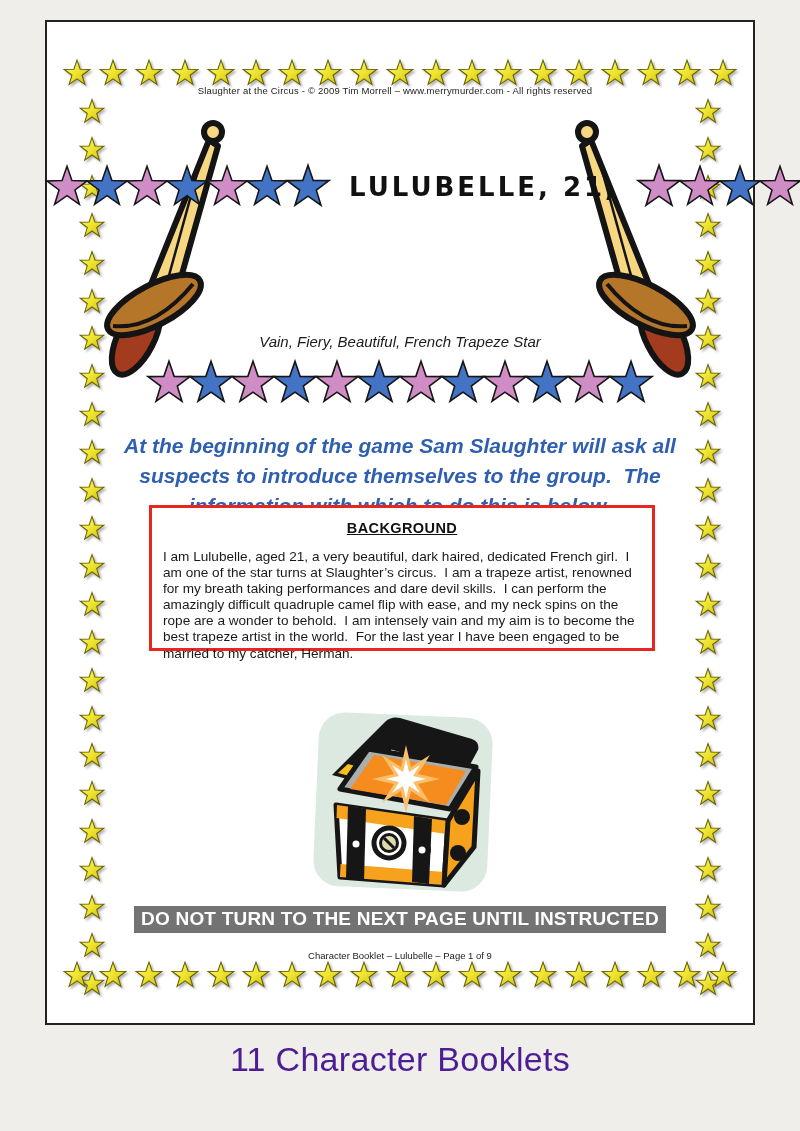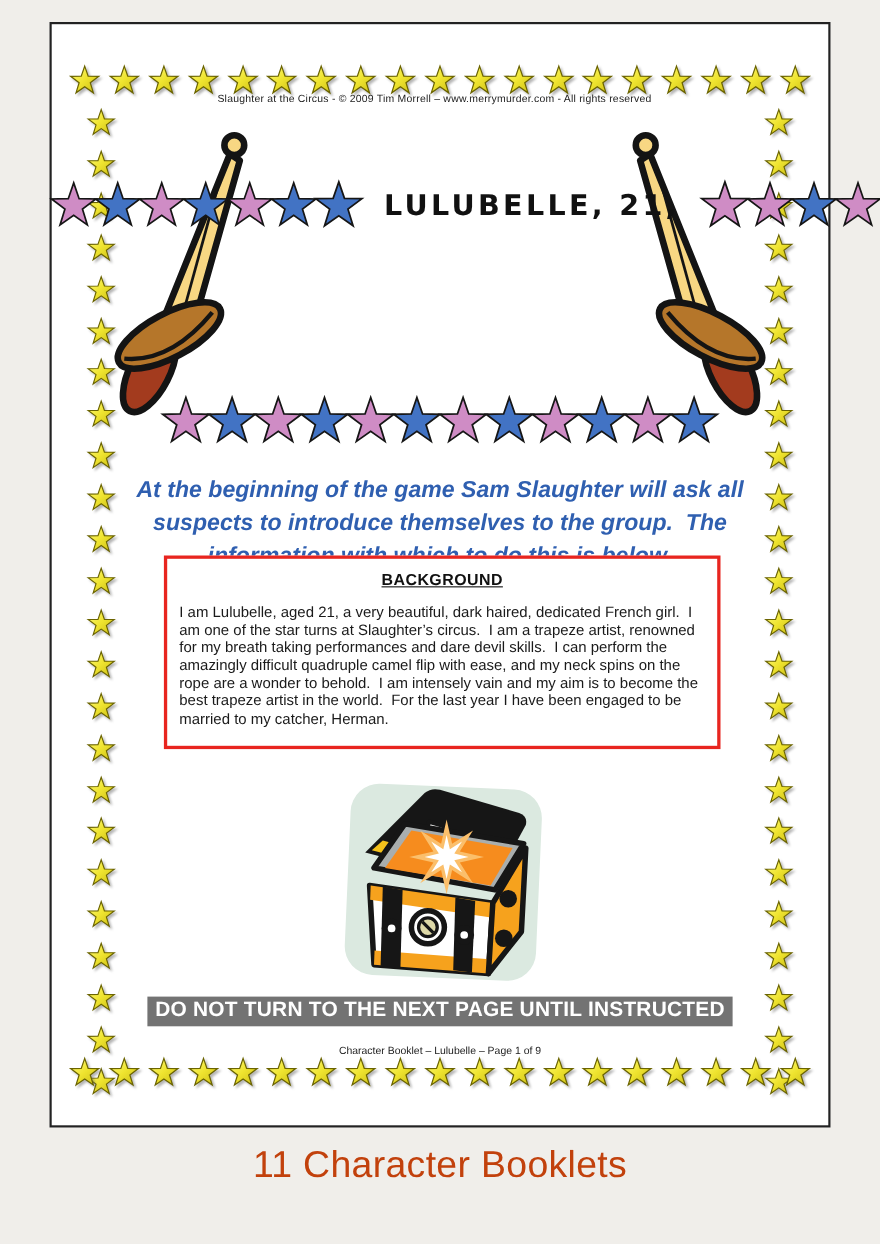--- a/index.html
+++ b/index.html
@@ -45,40 +45,40 @@
   .subtitle{position:absolute;top:311px;left:0;right:0;text-align:center;font-style:italic;font-size:15px;color:#1c1c1c;}
   .divider{position:absolute;top:337px;left:0;right:0;display:flex;justify-content:center;}
   .divider .star{width:46px;height:47px;margin:0 -2px;}
   
   .intro{
     position:absolute;top:409px;left:75px;right:75px;text-align:center;
     font-size:21px;font-weight:bold;font-style:italic;line-height:1.42;white-space:pre-wrap;
   }
   
   .bg-box{
-    position:absolute;left:102px;top:483px;width:506px;height:176px;box-sizing:border-box;
+    position:absolute;left:102px;top:483px;width:506px;height:146px;box-sizing:border-box;
     border:3px solid #e8251f;background:#fff;padding:12px 11px 0 11px;
   }
   .bg-heading{text-align:center;font-weight:bold;text-decoration:underline;font-size:14.5px;letter-spacing:.4px;margin-bottom:13px;}
   .bg-body{font-size:13.6px;line-height:1.185;white-space:pre-wrap;color:#1a1a1a;}
   
   .chest{position:absolute;top:684px;left:255px;width:200px;height:192px;}
   
   .warning{
     position:absolute;top:884px;left:0;right:0;display:flex;justify-content:center;
   }
   .warning span{
     background:#737373;color:#fff;font-weight:bold;font-size:19px;
     padding:2px 7px 3px 7px;letter-spacing:.2px;white-space:nowrap;
   }
   .footer{position:absolute;top:928px;left:0;right:0;text-align:center;font-size:9.5px;color:#222;}
   
   .caption{
     position:absolute;top:1040px;left:0;right:0;text-align:center;
-    font-size:34px;color:#c2410c;letter-spacing:.3px;
+    font-size:34px;color:#4c1d95;letter-spacing:.3px;
   }
   .defs-holder{position:absolute;width:0;height:0;overflow:hidden;}
 </style>
 </head>
 <body>
 
 <svg class="defs-holder" aria-hidden="true">
   <defs>
     <linearGradient id="goldGrad" x1="0" y1="0" x2="1" y2="1">
       <stop offset="0" stop-color="#fdf97e"></stop>
@@ -367,20 +367,21 @@
         </svg>
         <svg viewBox="0 0 100 100" class="star tinted" style="fill: rgb(207, 140, 197);">
           <use href="#star-shape"></use>
         </svg>
         <svg viewBox="0 0 100 100" class="star tinted" style="fill: rgb(66, 115, 196);">
           <use href="#star-shape"></use>
         </svg>
       </div>
   </div>
 
+  <div class="subtitle">Vain, Fiery, Beautiful, French Trapeze Star</div>
 
   <div class="divider">
       <svg viewBox="0 0 100 100" class="star tinted" style="fill: rgb(207, 140, 197);">
         <use href="#star-shape"></use>
       </svg>
       <svg viewBox="0 0 100 100" class="star tinted" style="fill: rgb(66, 115, 196);">
         <use href="#star-shape"></use>
       </svg>
       <svg viewBox="0 0 100 100" class="star tinted" style="fill: rgb(207, 140, 197);">
         <use href="#star-shape"></use>

